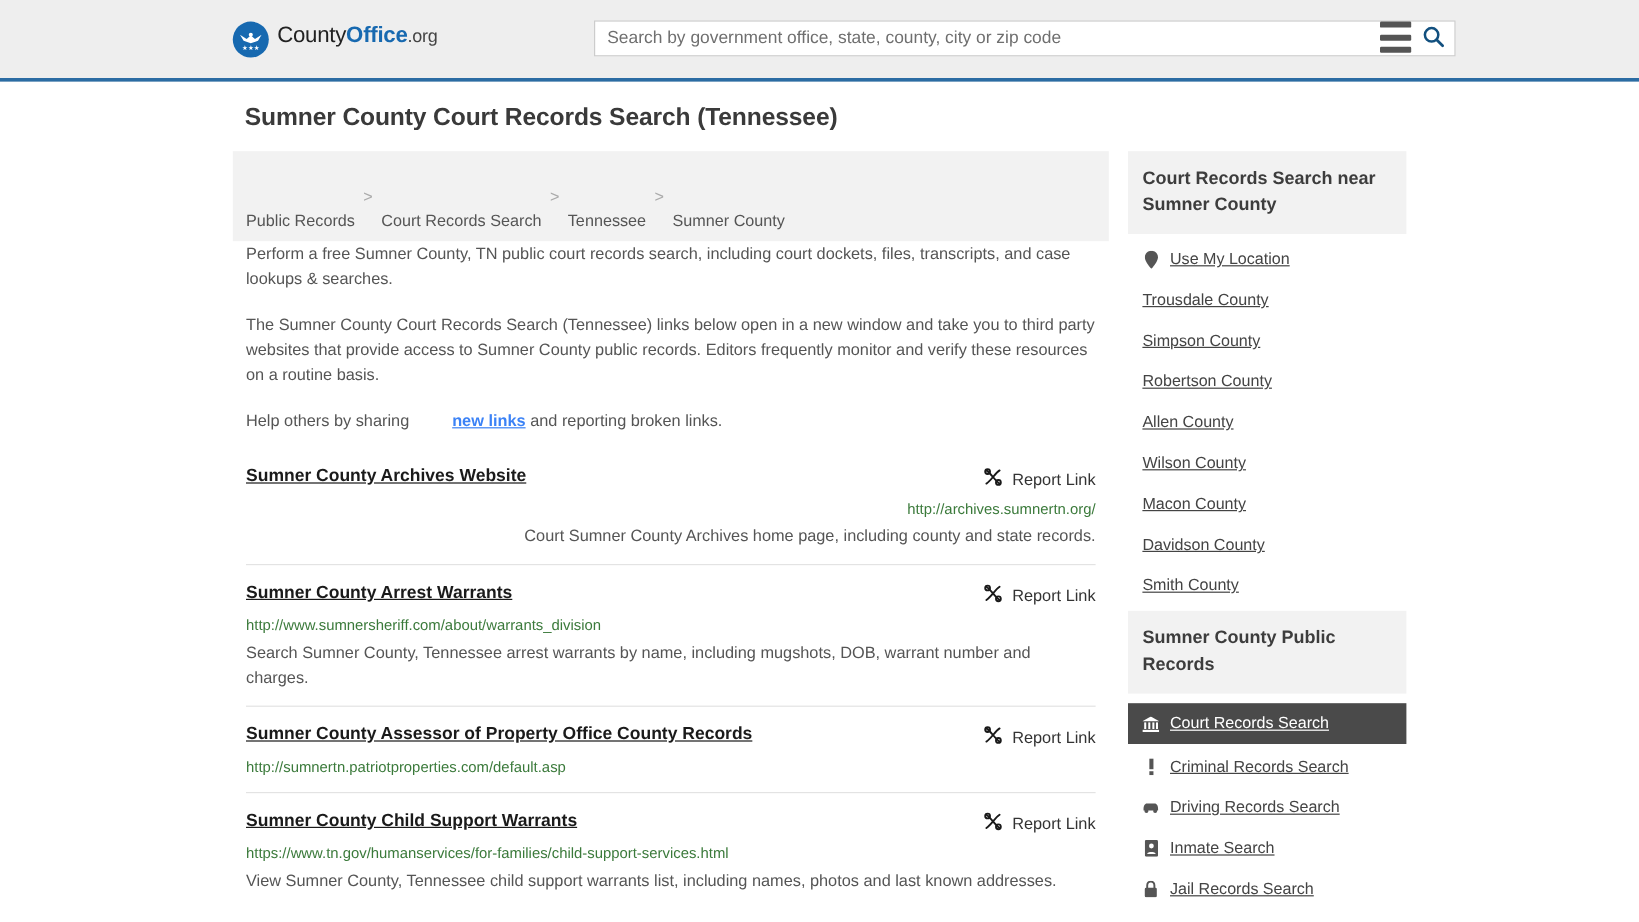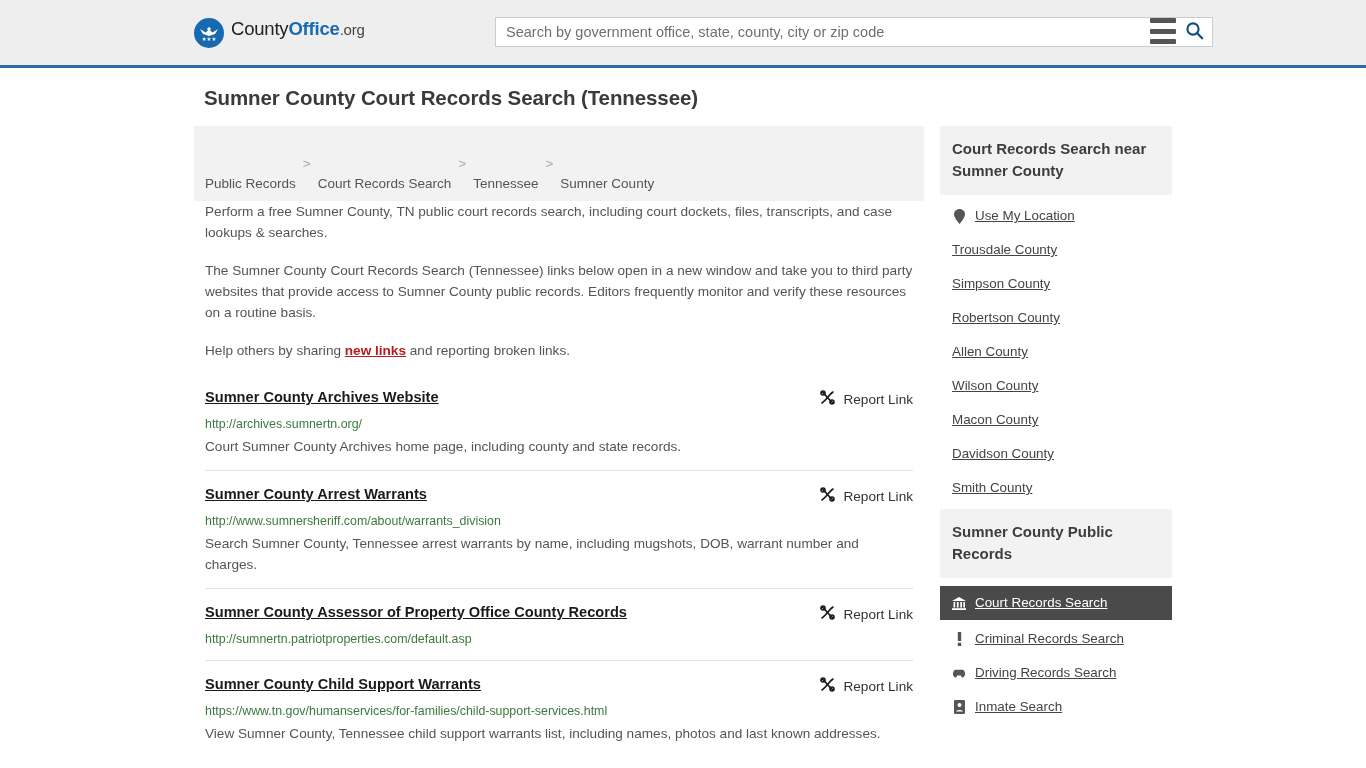--- a/index.html
+++ b/index.html
@@ -141,31 +141,32 @@
   
   .intro { padding: 0 11px; }
   .intro p {
     margin: 17px 0 0 0;
     font-size: 13.6px;
     line-height: 21px;
     color: #555555;
   }
   .intro p:first-child { margin-top: 0; }
   .intro a {
-    color: #b91c1c;
+    color: #3b82f6;
     font-weight: bold;
+    margin-left: 32px;
   }
 
   
   .results { margin-top: 19px; padding: 0 11px; }
   .result {
     border-top: 1px solid #e3e3e3;
     padding: 14px 0 13px 0;
   }
-  .result:first-child { border-top: none; padding-top: 8px; }
+  .result:first-child { border-top: none; padding-top: 8px; text-align: right; }
   .result-head {
     display: flex;
     align-items: flex-start;
     justify-content: space-between;
     gap: 16px;
   }
   .result-title {
     font-size: 14.6px;
     font-weight: bold;
     color: #1a1a1a;
@@ -461,19 +462,28 @@
             <span class="s-icon">
               <svg width="11" height="14" viewBox="0 0 11 14" aria-hidden="true">
                 <rect x="0" y="0" width="11" height="14" rx="1.2" fill="currentColor"></rect>
                 <circle cx="5.5" cy="5" r="2" fill="#ffffff"></circle>
                 <path d="M2 11.6 C2 9.4 9 9.4 9 11.6 Z" fill="#ffffff"></path>
               </svg>
             </span>
             <span class="s-label">Inmate Search</span>
           </a>
 
+          <a class="side-item" href="#">
+            <span class="s-icon">
+              <svg width="12" height="14" viewBox="0 0 12 14" aria-hidden="true">
+                <path d="M3 6 L3 4 C3 2 4.3 0.7 6 0.7 C7.7 0.7 9 2 9 4 L9 6" fill="none" stroke="currentColor" stroke-width="1.6"></path>
+                <rect x="1" y="5.8" width="10" height="8" rx="1.1" fill="currentColor"></rect>
+              </svg>
+            </span>
+            <span class="s-label">Jail Records Search</span>
+          </a>
 
         </div>
       </section>
     </aside>
 
   </div>
 </div>
 
 </body></html>

